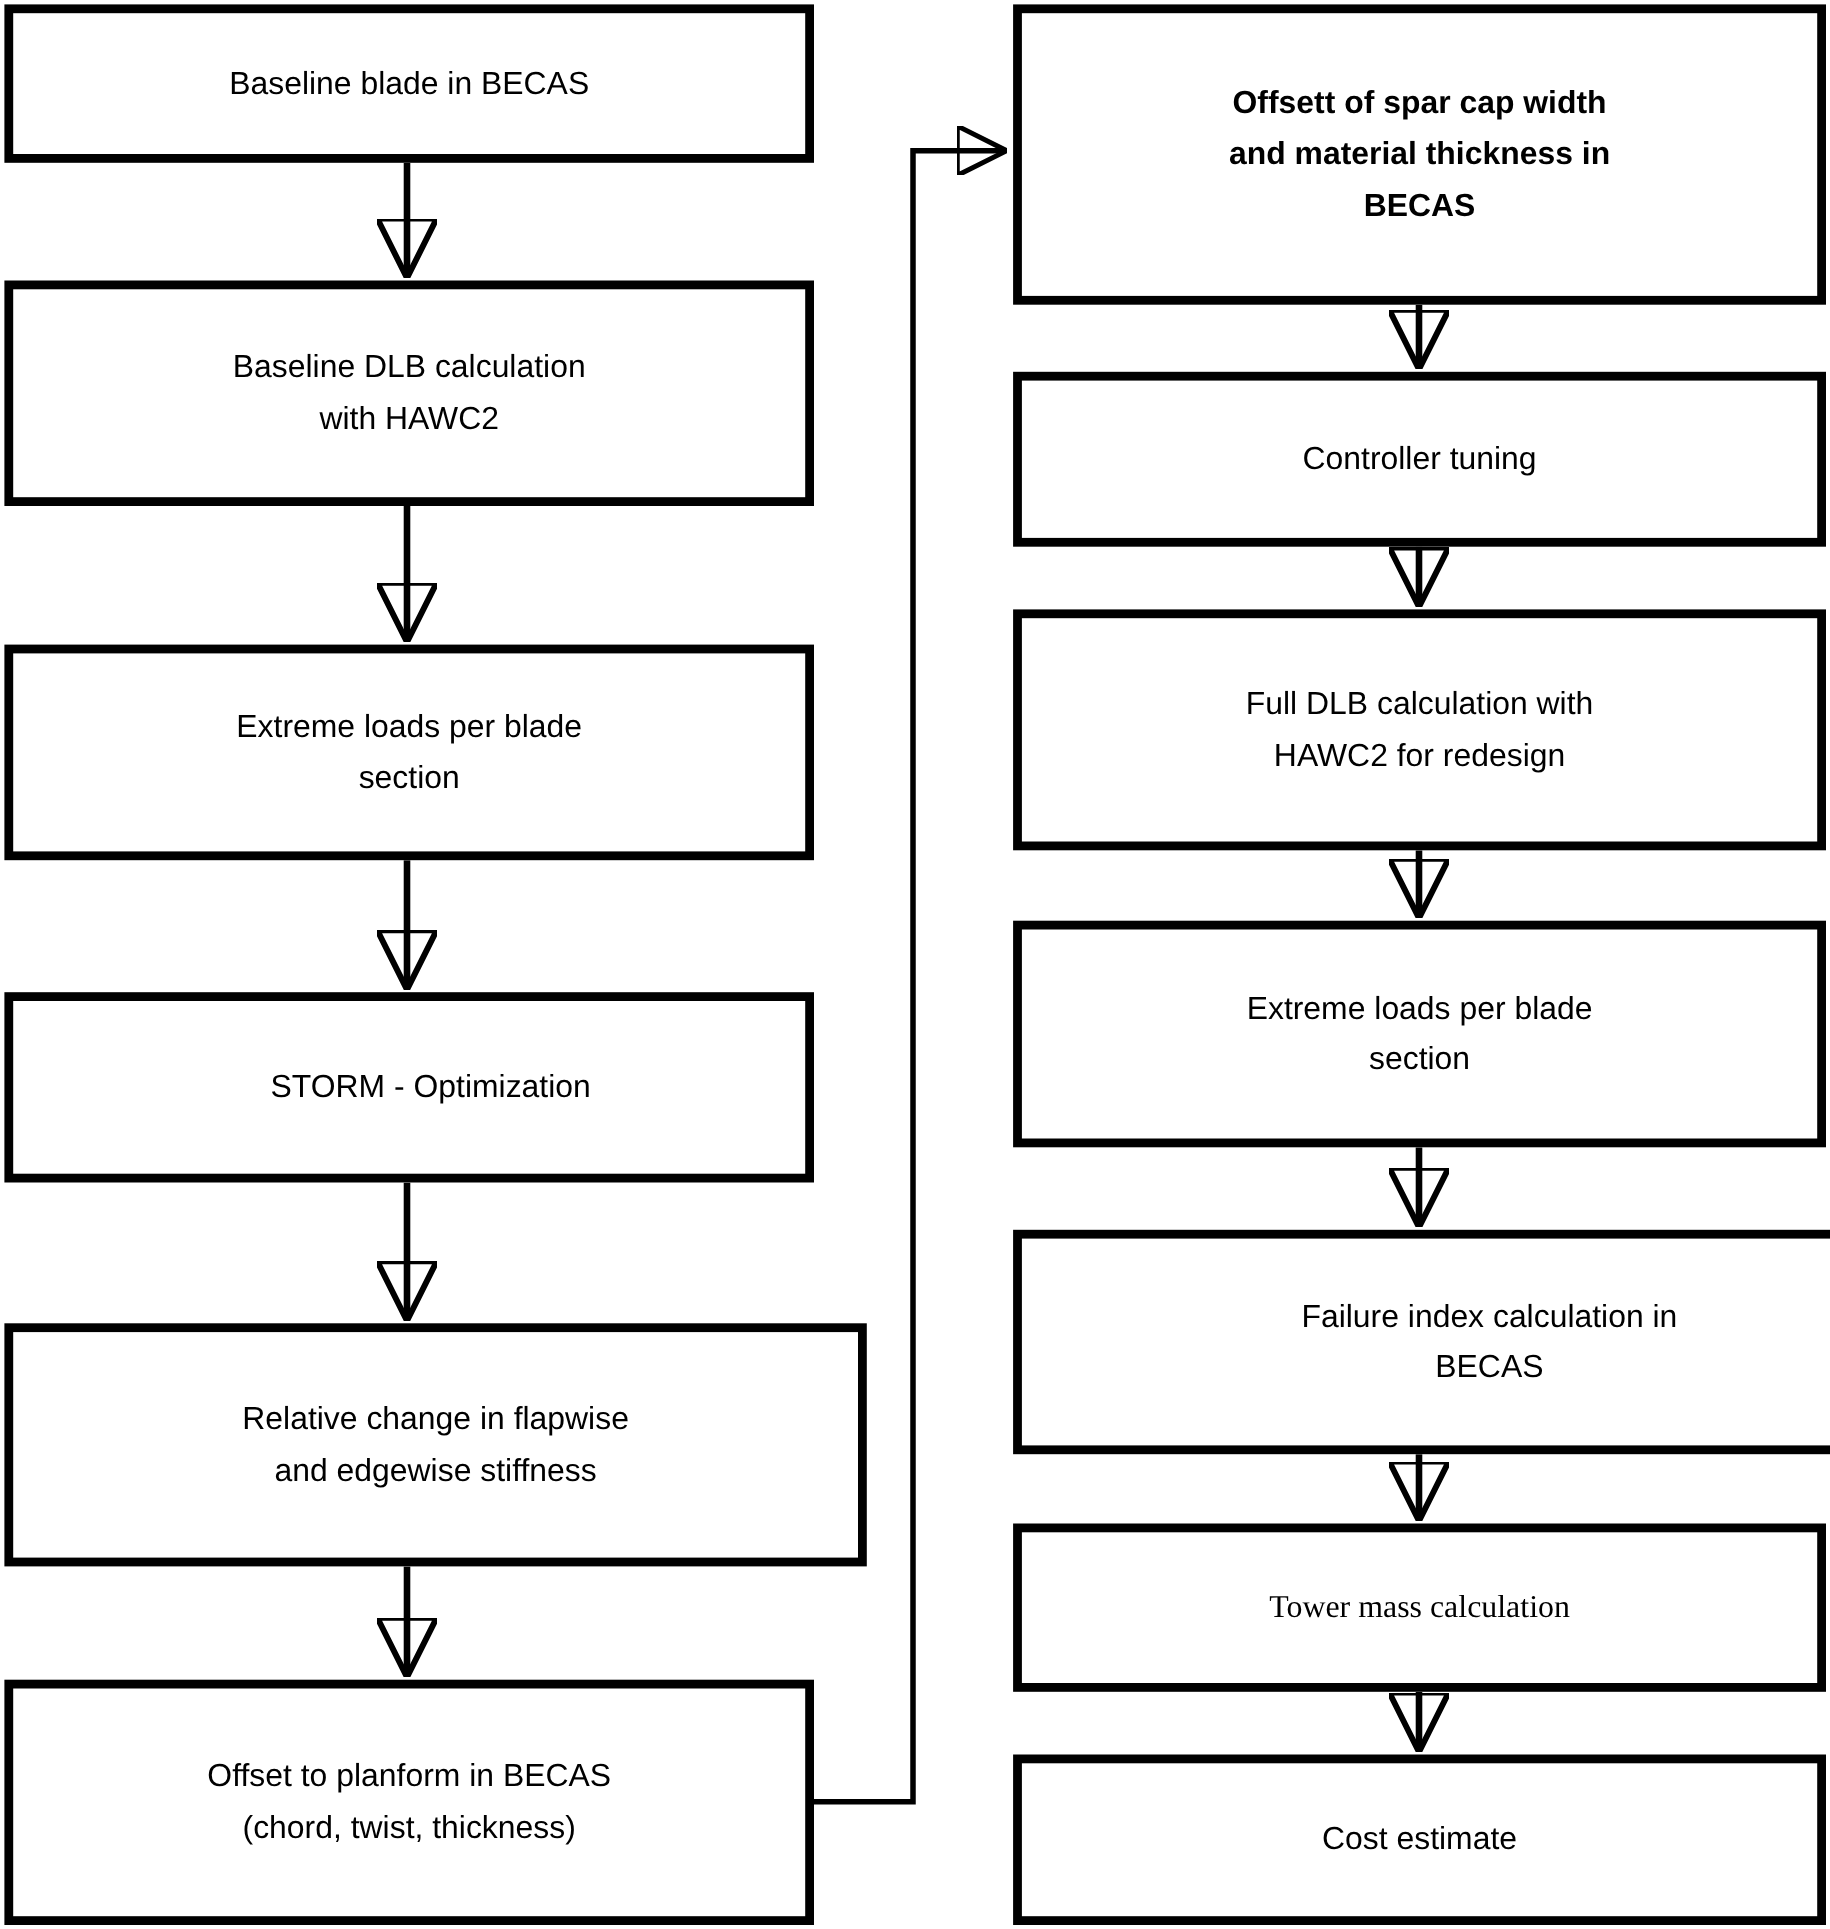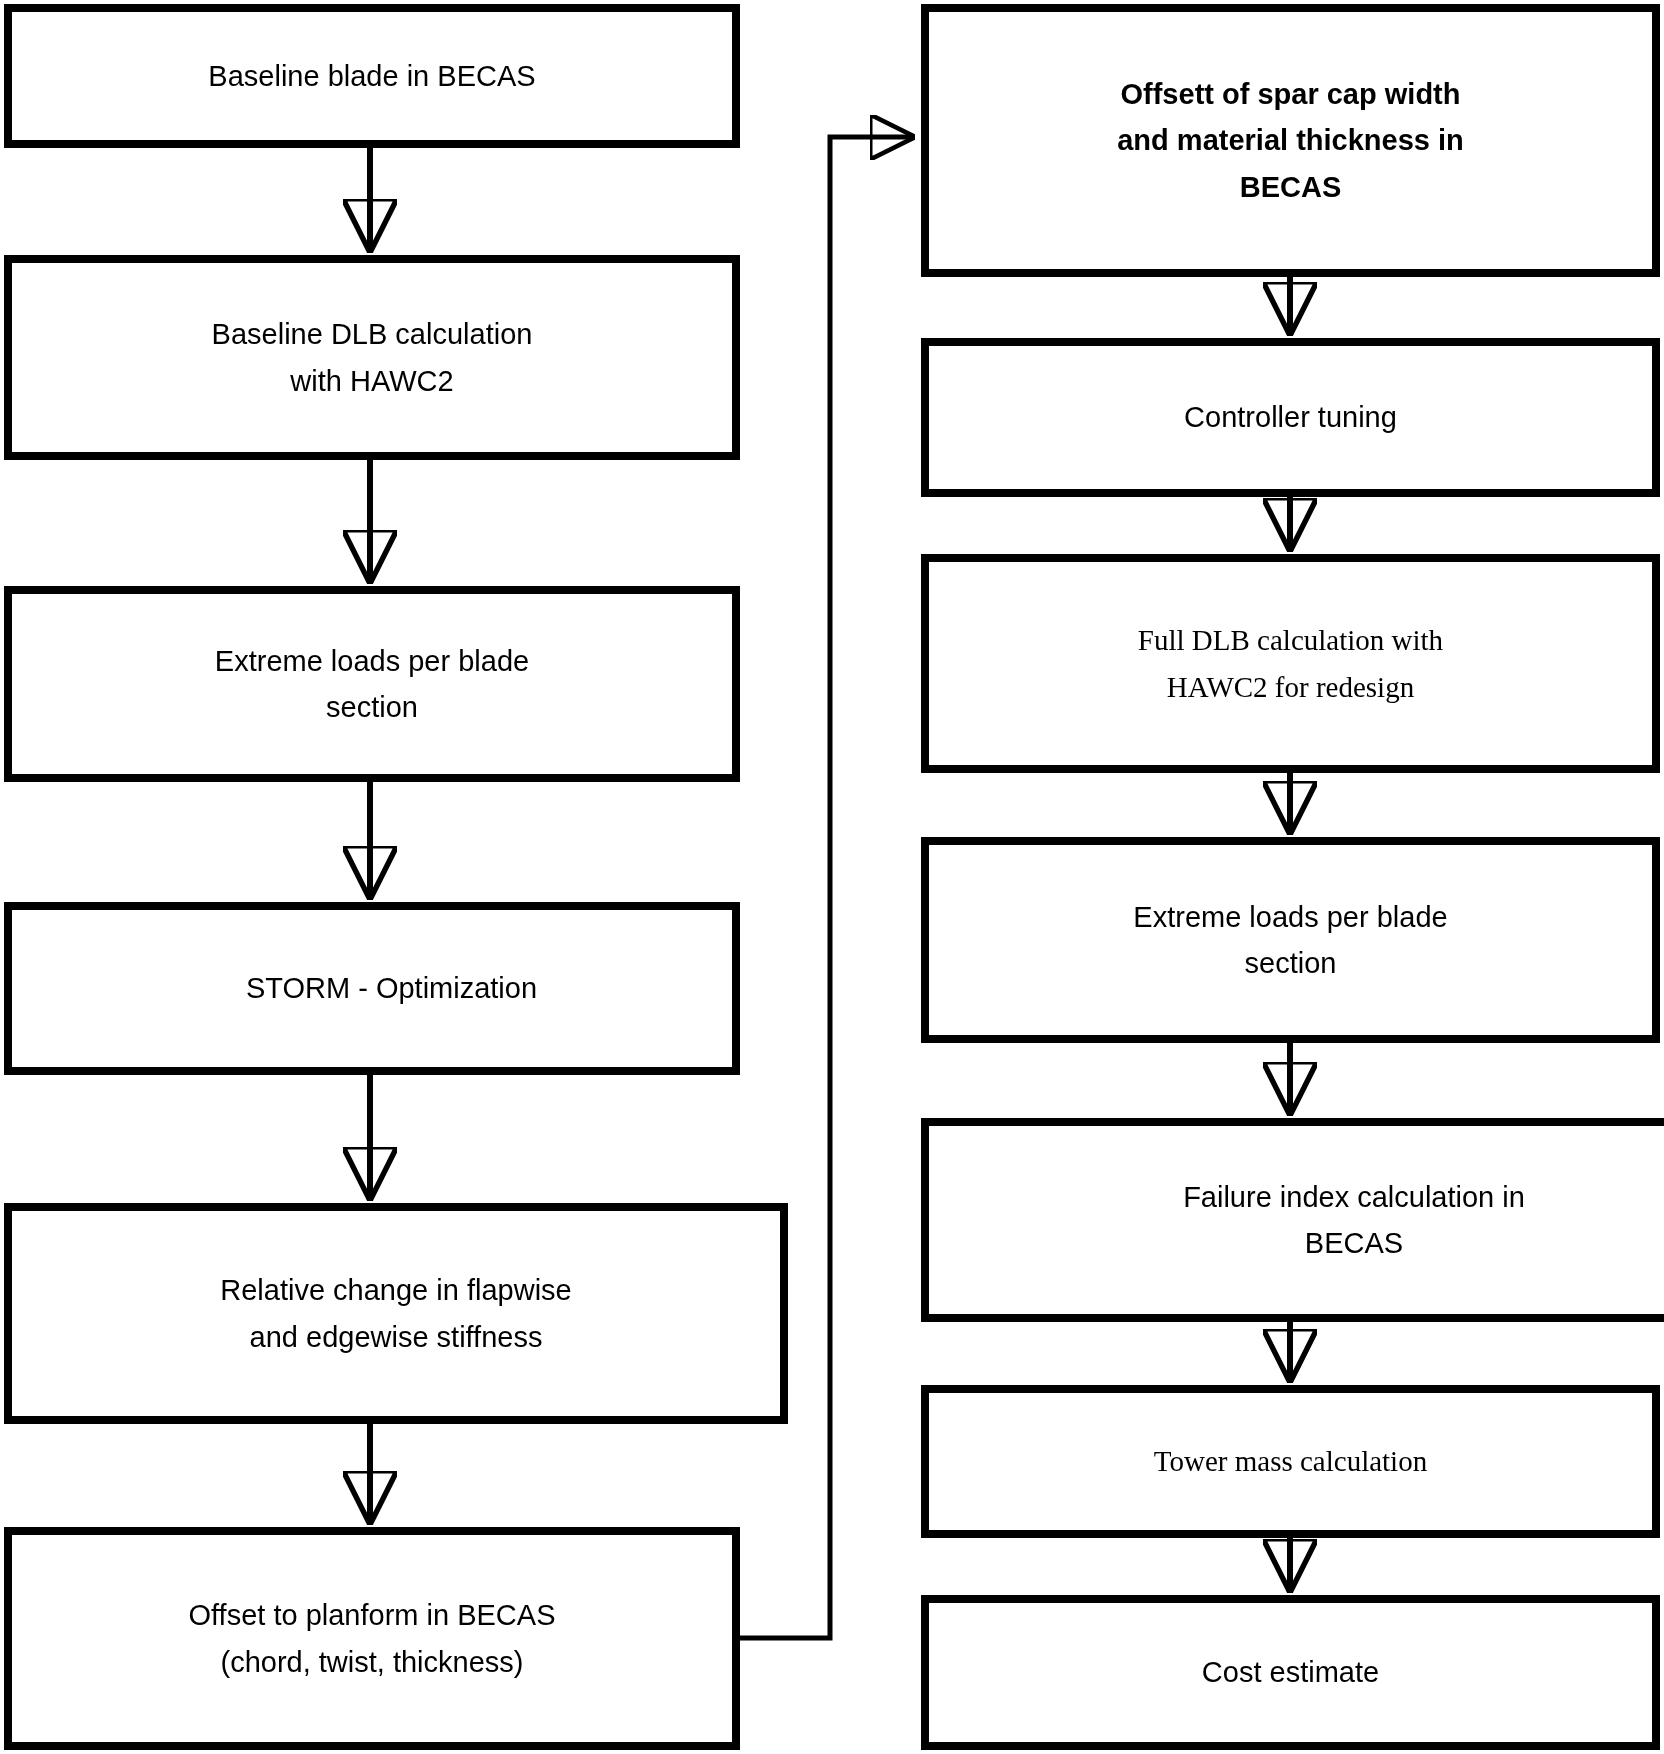--- a/index.html
+++ b/index.html
@@ -81,21 +81,21 @@
 
   <div class="node" style="left:4px; top:1527px; width:736px; height:223px;">Offset to planform in BECAS
 (chord, twist, thickness)</div>
 
   <div class="node" style="left:921px; top:4px; width:739px; height:273px;font-weight:bold;">Offsett of spar cap width
 and material thickness in
 BECAS</div>
 
   <div class="node" style="left:921px; top:338px; width:739px; height:159px;">Controller tuning</div>
 
-  <div class="node" style="left:921px; top:554px; width:739px; height:219px;font-family:Liberation Serif, serif;">Full DLB calculation with
+  <div class="node" style="left:921px; top:554px; width:739px; height:219px;">Full DLB calculation with
 HAWC2 for redesign</div>
 
   <div class="node" style="left:921px; top:837px; width:739px; height:206px;">Extreme loads per blade
 section</div>
 
   <div class="node" style="left:921px; top:1118px; width:866px; height:204px;text-align:center;">Failure index calculation in
 BECAS</div>
 
   <div class="node" style="left:921px; top:1385px; width:739px; height:153px;font-family:Liberation Serif, serif;">Tower mass calculation</div>
 

